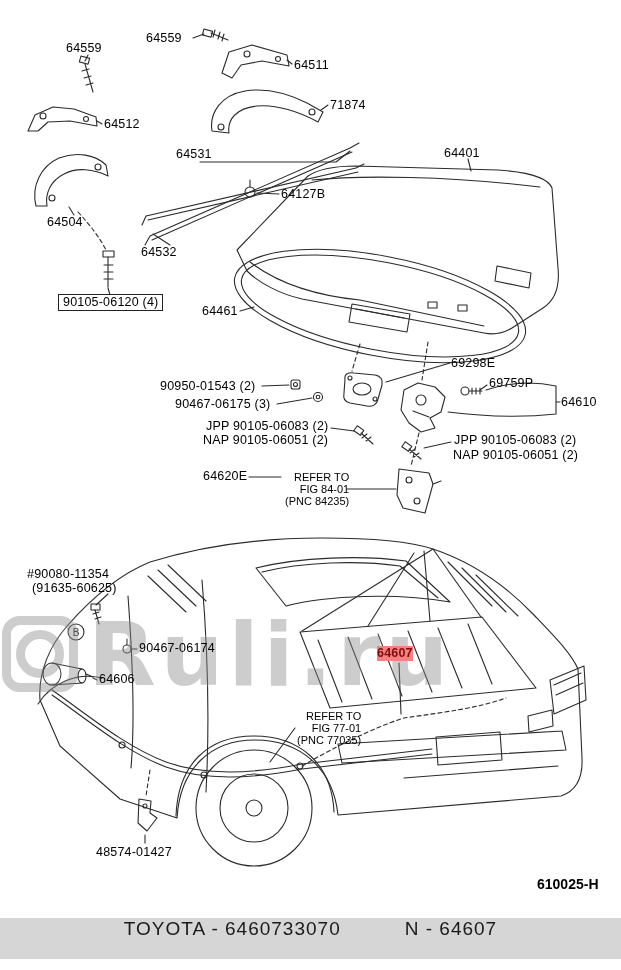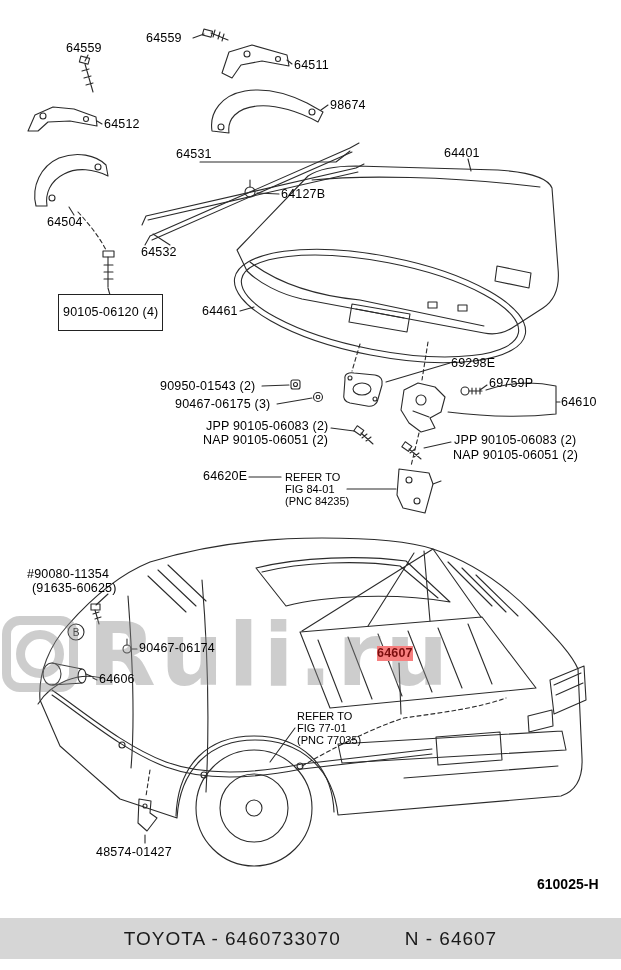--- a/index.html
+++ b/index.html
@@ -2,33 +2,33 @@
 <html><head>
 <meta charset="utf-8">
 <style>
   * { margin:0; padding:0; box-sizing:border-box; }
   html,body { background:#ffffff; }
   body { font-family:"Liberation Sans", sans-serif; }
   .stage { position:relative; width:621px; height:970px; background:#fff; overflow:hidden; }
   .stage svg { position:absolute; left:0; top:0; z-index:1; }
   .lbl { position:absolute; z-index:10; font-size:12.5px; line-height:13px; color:#000;
          white-space:nowrap; letter-spacing:.2px; cursor:default; }
-  .boxed { border:1px solid #222; padding:11px 4px; background:#fff; }
+  .boxed { border:1px solid #222; padding:1px 4px; background:#fff; }
   .hl { background:#f77f7f; color:#7c0e0e; font-weight:bold; padding:1px 0; }
-  .refer { position:absolute; z-index:10; font-size:11px; line-height:12px; color:#000; white-space:nowrap; }
+  .refer { position:absolute; z-index:10; font-size:11px; line-height:12px; color:#000; white-space:nowrap;text-align:right; }
   .code { position:absolute; z-index:10; font-size:14px; font-weight:bold; color:#000; }
   .watermark { position:absolute; left:0; top:598px; width:100%; height:112px; z-index:5;
                display:flex; align-items:center; pointer-events:none; opacity:.42; }
   .wm-logo { width:76px; height:76px; margin-left:2px; border:9px solid #8a8a8a; border-radius:18px;
              display:flex; align-items:center; justify-content:center; background:rgba(255,255,255,.25); }
   .wm-logo::after { content:""; width:30px; height:30px; border:9px solid #8a8a8a; border-radius:50%; }
   .wm-text { font-family:"DejaVu Sans", sans-serif; font-weight:bold; font-size:88px; color:#8a8a8a;
              letter-spacing:5px; margin-left:10px; text-shadow:0 0 4px #ffffff; }
   .footer { position:absolute; left:0; top:918px; width:621px; height:41px; background:#d6d6d6; z-index:10;
-            display:flex; align-items:center; justify-content:center; gap:64px;
+            display:flex; align-items:flex-start; justify-content:center; gap:64px;
             font-size:19px; letter-spacing:1px; color:#1a1a1a; }
 </style>
 </head>
 <body>
 
 <div class="stage">
 
   <svg width="621" height="910" viewBox="0 0 621 910">
     <g stroke="#2b2b2b" fill="none" stroke-width="1.1" stroke-linecap="round" stroke-linejoin="round">
 
@@ -222,21 +222,21 @@
 
   <div class="watermark">
     <span class="wm-logo"></span>
     <span class="wm-text">Ruli.ru</span>
   </div>
 
   <div class="lbl" style="left:66px;  top:42px">64559</div>
   <div class="lbl" style="left:146px; top:32px">64559</div>
   <div class="lbl" style="left:294px; top:59px">64511</div>
   <div class="lbl" style="left:104px; top:118px">64512</div>
-  <div class="lbl" style="left:330px; top:99px">98674</div>
+  <div class="lbl" style="left:330px; top:99px">71874</div>
   <div class="lbl" style="left:176px; top:148px">64531</div>
   <div class="lbl" style="left:444px; top:147px">64401</div>
   <div class="lbl" style="left:47px;  top:216px">64504</div>
   <div class="lbl" style="left:281px; top:188px">64127B</div>
   <div class="lbl" style="left:141px; top:246px">64532</div>
   <div class="lbl boxed" style="left:58px; top:294px">90105-06120 (4)</div>
   <div class="lbl" style="left:202px; top:305px">64461</div>
   <div class="lbl" style="left:451px; top:357px">69298E</div>
   <div class="lbl" style="left:160px; top:380px">90950-01543 (2)</div>
   <div class="lbl" style="left:489px; top:377px">69759P</div>

